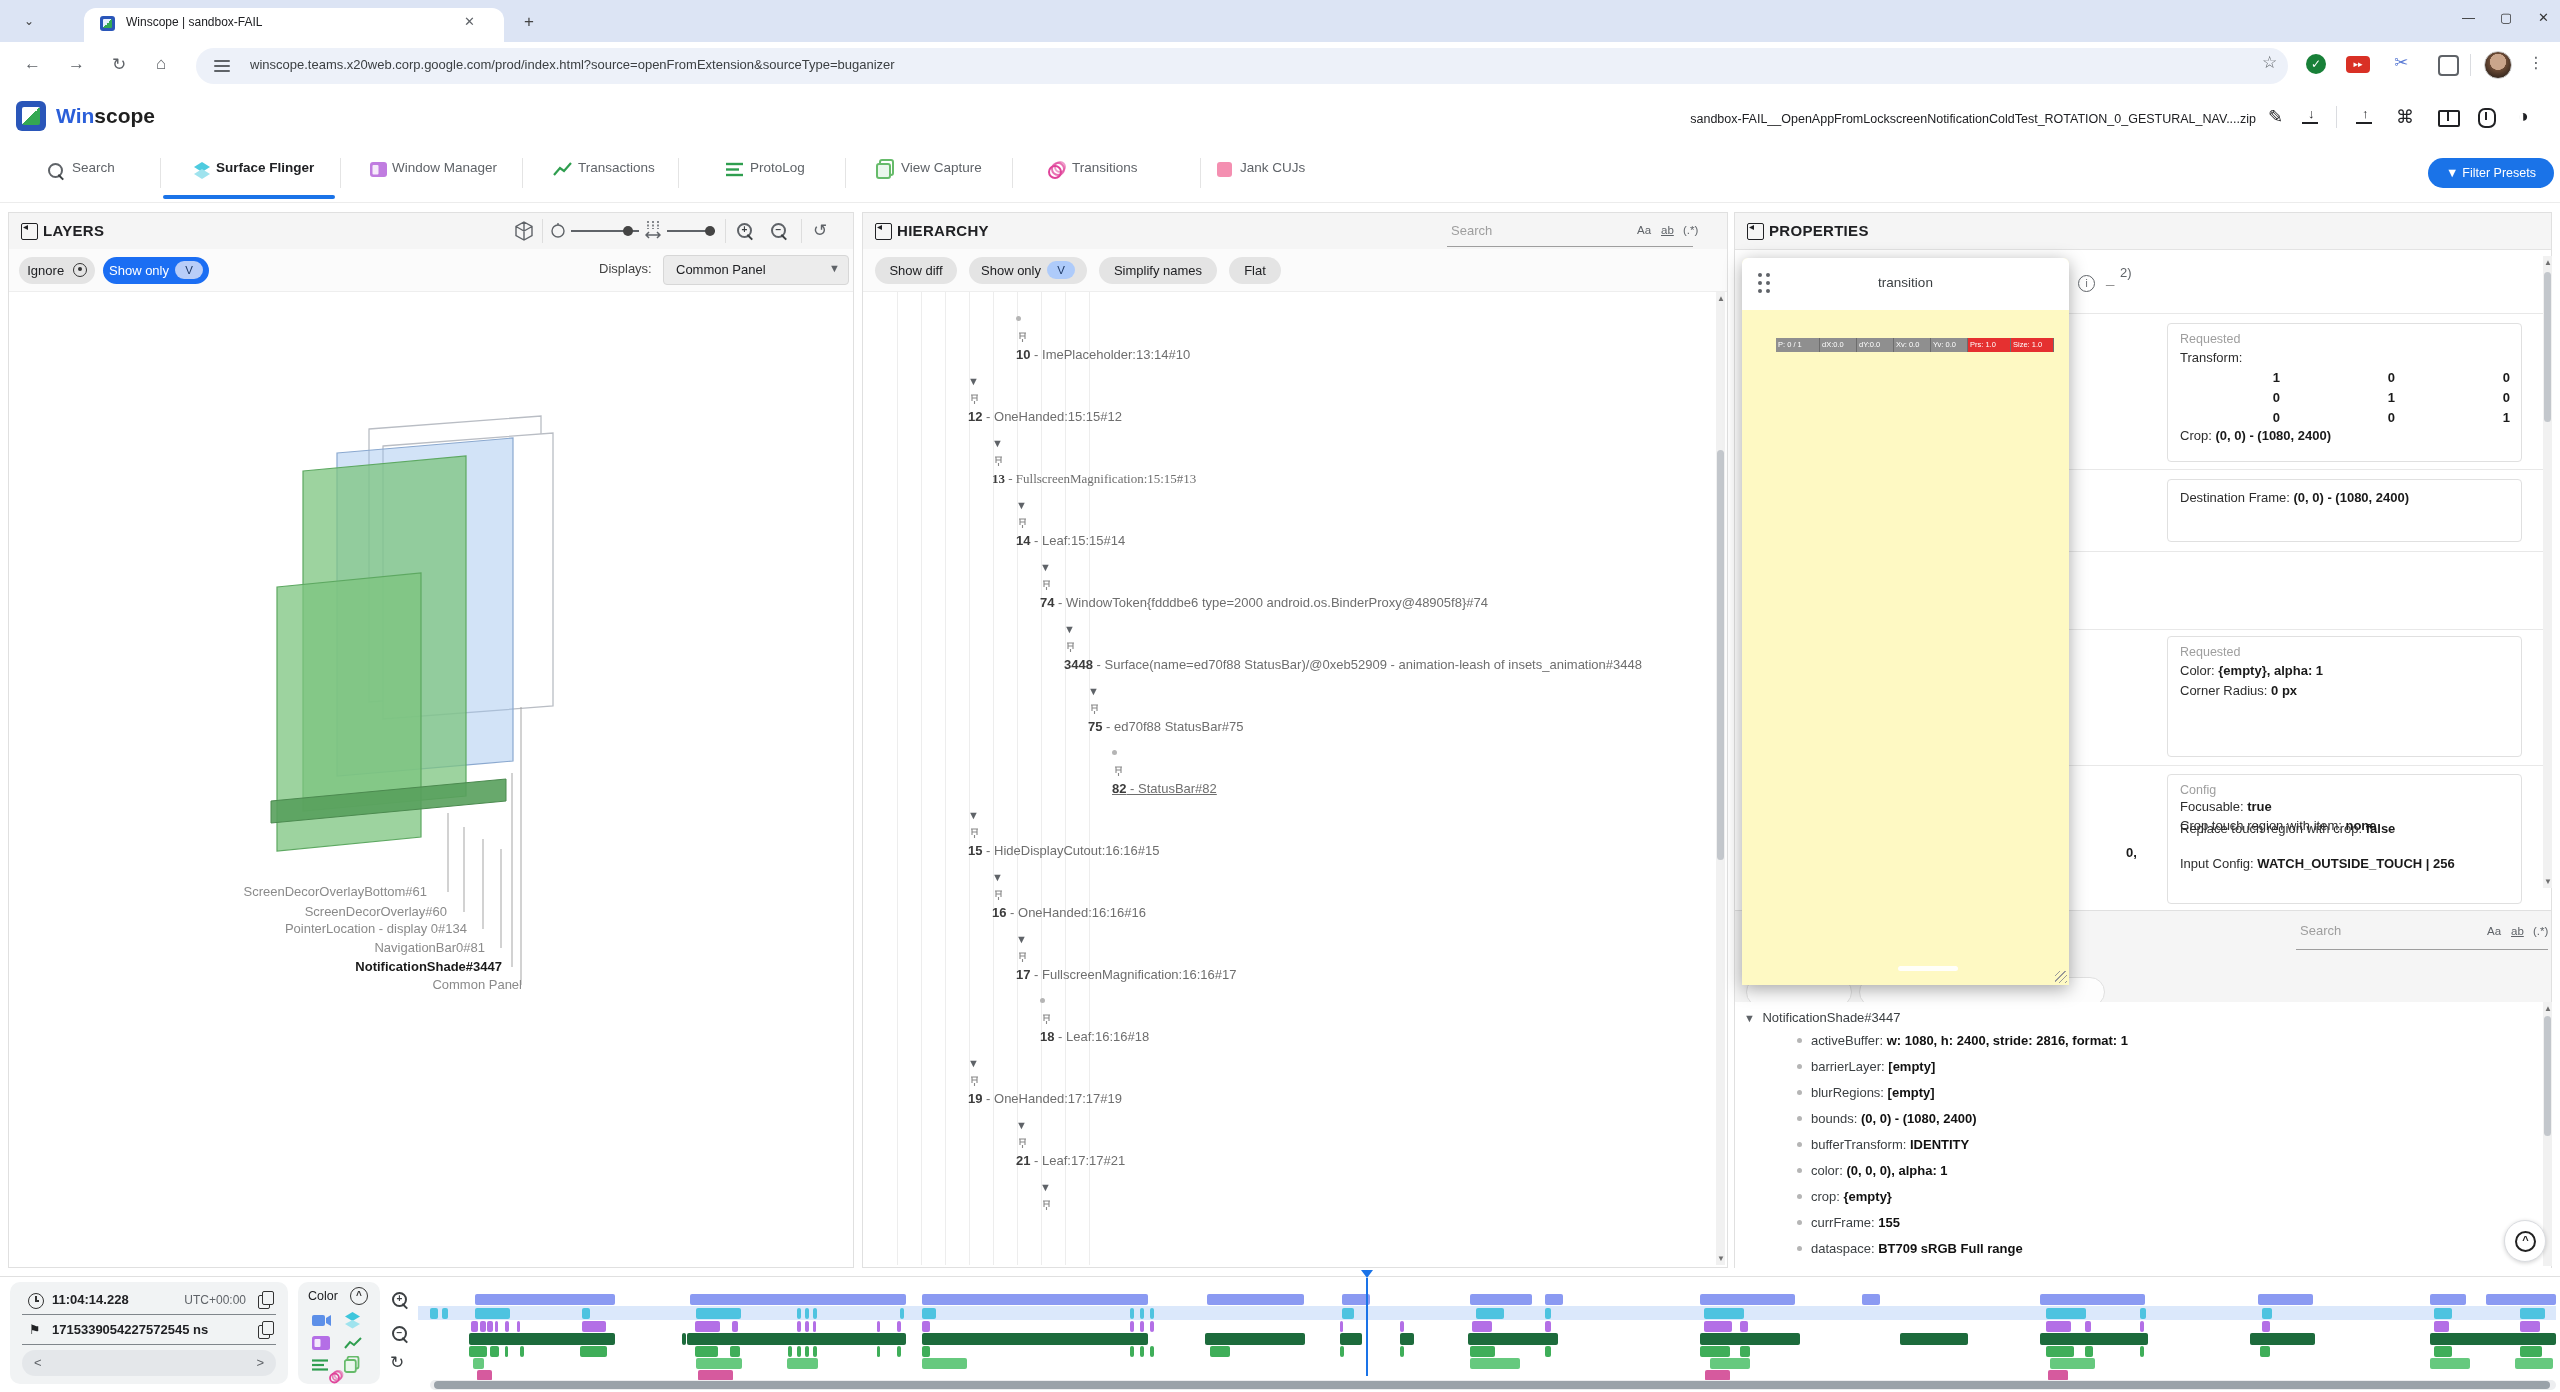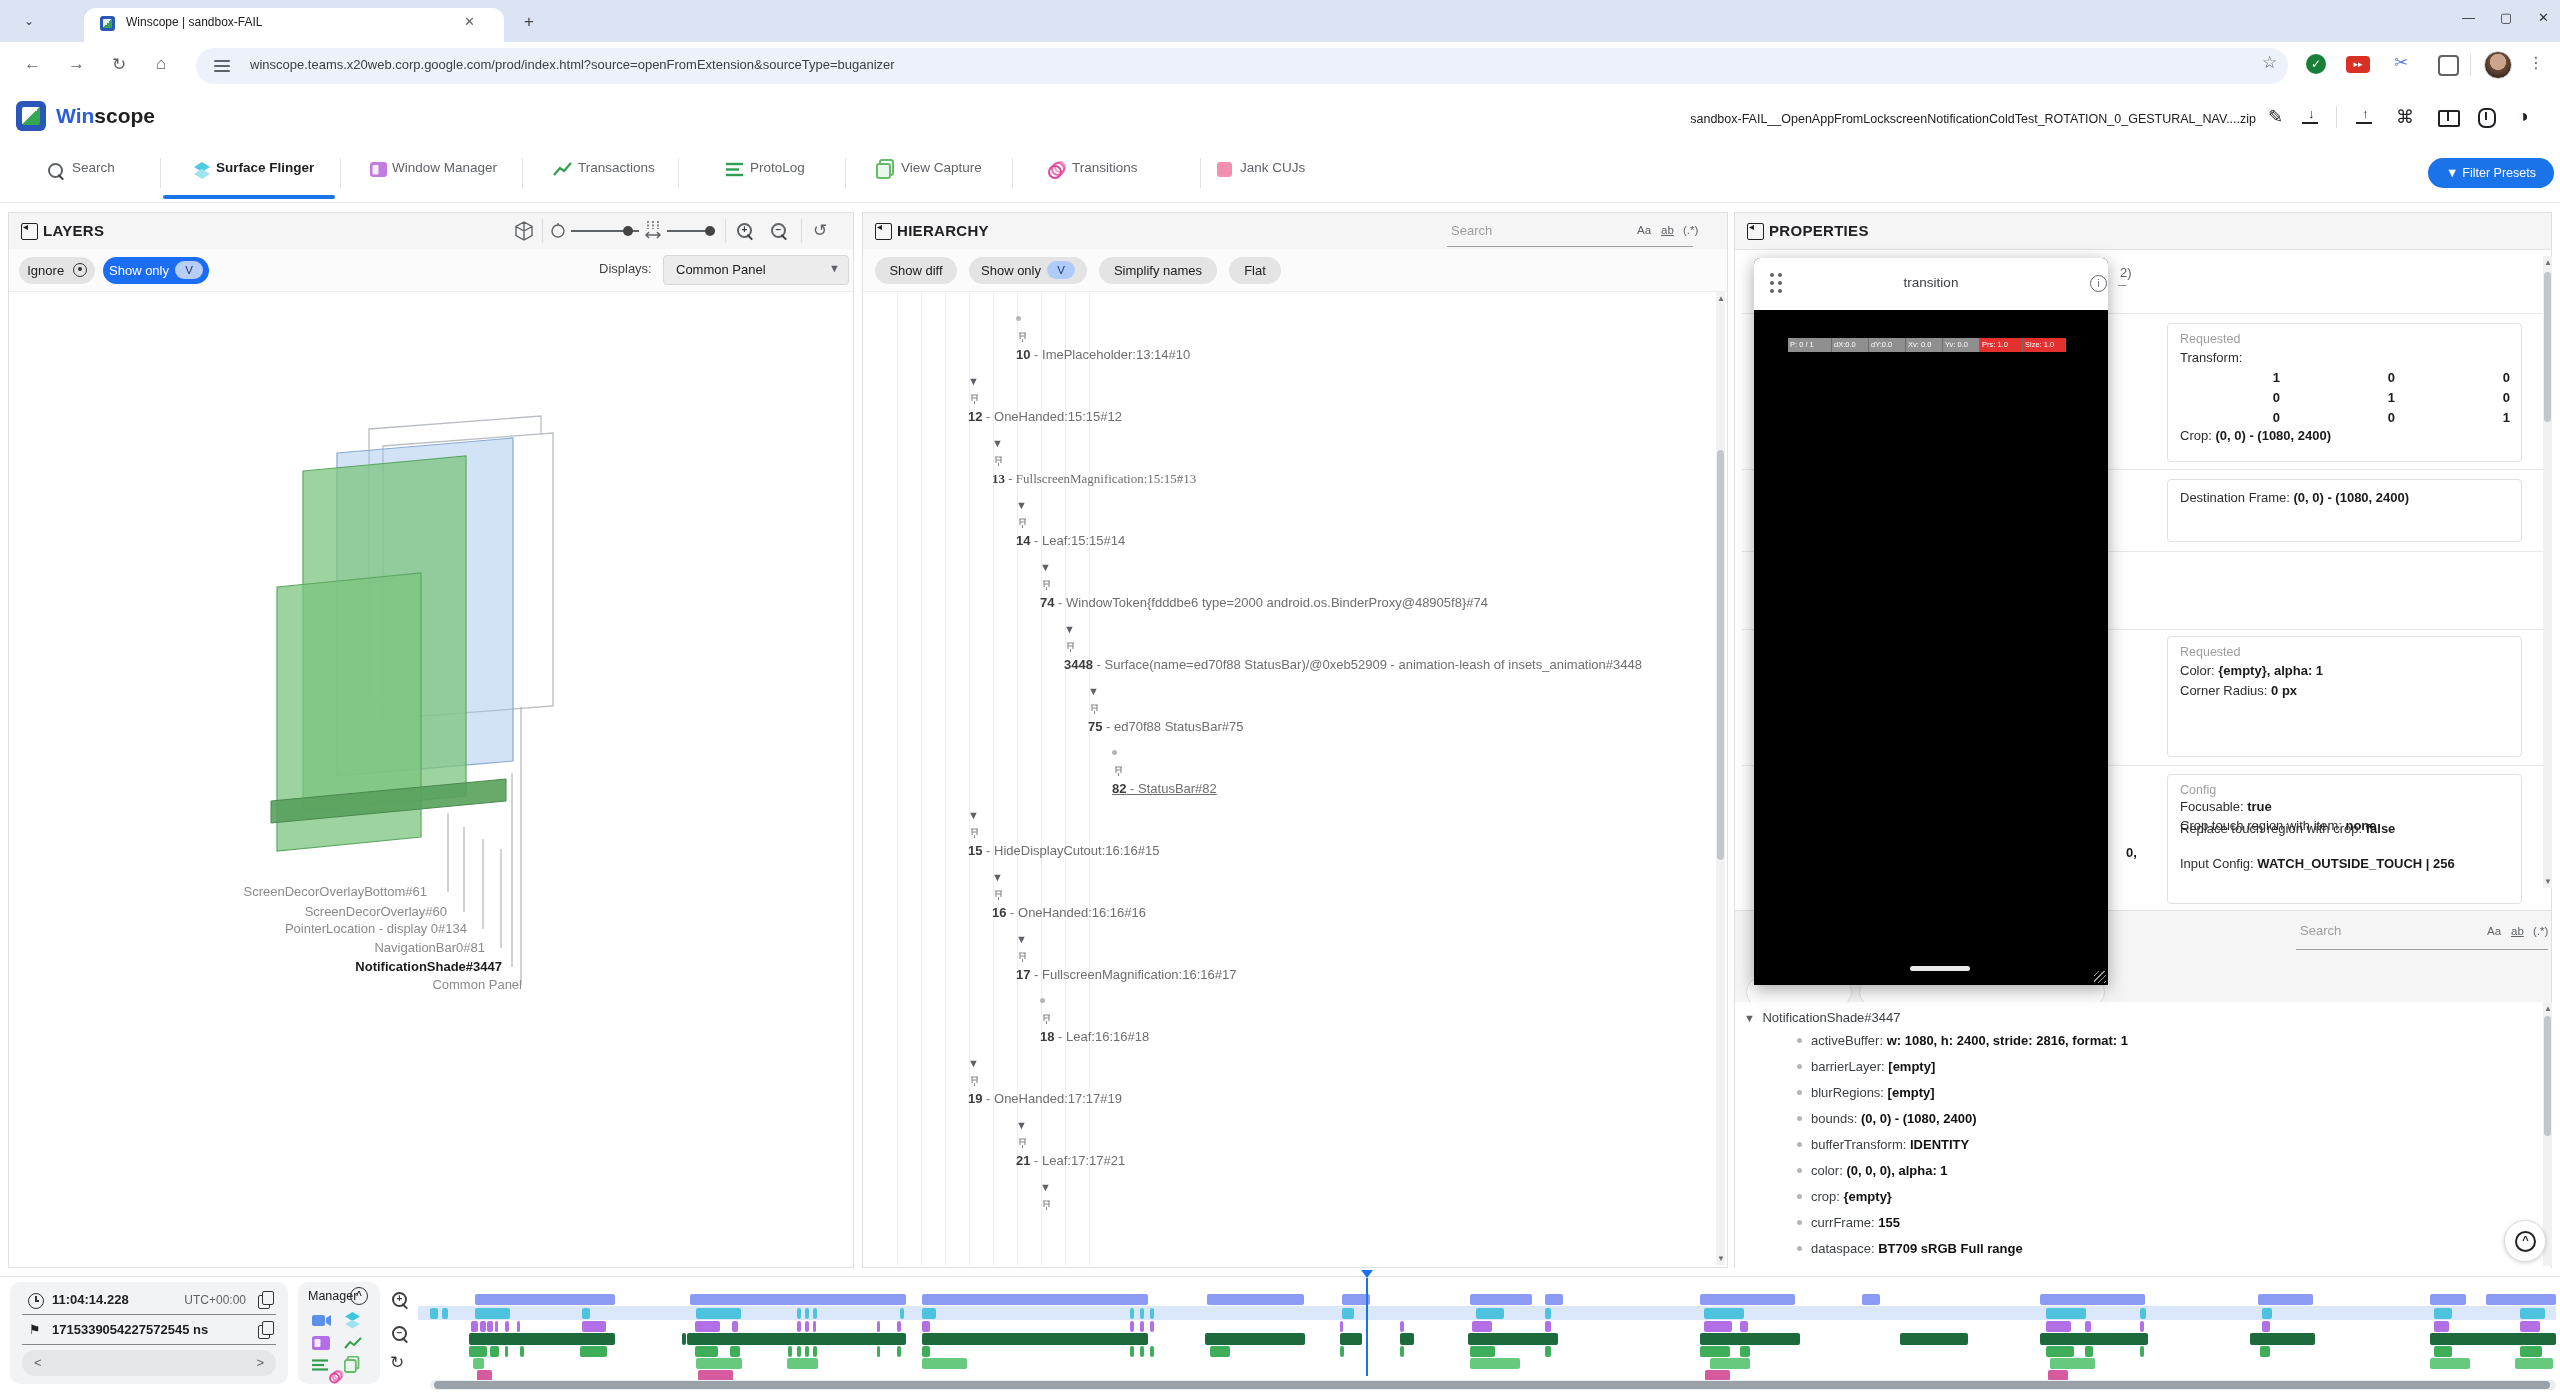--- a/index.html
+++ b/index.html
@@ -61,21 +61,21 @@
   .sthumb{position:absolute;left:1px;width:7px;background:#c3c7cc;border-radius:4px;}
   .sarr{position:absolute;font-size:8px;color:#707070;left:1px;}
   
   .card{position:absolute;border:1px solid #e0e0e0;border-radius:4px;background:#fff;}
   .cardlab{position:absolute;left:12px;top:8px;font-size:12.5px;color:#9e9e9e;}
   .cline{position:absolute;left:12px;font-size:13px;color:#2d2d2d;white-space:nowrap;}
   .cline b{color:#1a1a1a;}
   .hr{position:absolute;height:1px;background:#e8e8e8;}
   .mat{position:absolute;width:96px;text-align:right;font-size:13px;font-weight:700;color:#1a1a1a;}
   
-  #ovl{left:1742px;top:258px;width:354px;height:727px;box-shadow:0 4px 18px rgba(0,0,0,.35);border-radius:6px 6px 0 0;background:#000000;margin-left:12px;}
+  #ovl{left:1742px;top:258px;width:327px;height:727px;box-shadow:0 4px 18px rgba(0,0,0,.35);border-radius:6px 6px 0 0;background:#fef9c3;}
   #ovl .tbar{position:absolute;left:0;top:0;width:100%;height:52px;background:#fff;border-radius:6px 6px 0 0;}
   #ovl .ttl{position:absolute;left:0;right:0;top:17px;text-align:center;font-size:13.5px;color:#3c4043;}
   .dots{position:absolute;left:16px;top:15px;width:14px;height:22px;}
   .dots i{position:absolute;width:4px;height:4px;border-radius:50%;background:#5f6368;}
   .info-ic{position:absolute;left:336px;top:17px;width:15px;height:15px;border:1.5px solid #5f6368;border-radius:50%;color:#5f6368;font-size:10px;text-align:center;line-height:15px;}
   .min-ic{position:absolute;left:364px;top:12px;font-size:15px;font-weight:700;color:#444;}
   .tcell{position:absolute;top:80px;height:14px;color:#fff;font-size:7.5px;line-height:14px;padding-left:2px;box-sizing:border-box;border-right:1px solid #6d6d6d;overflow:hidden;}
   .homebar{position:absolute;left:156px;top:708px;width:60px;height:5px;border-radius:3px;background:#fff;opacity:.92;}
   .rsz{position:absolute;right:2px;bottom:2px;width:12px;height:12px;background:repeating-linear-gradient(135deg,transparent 0 3px,#9a9a9a 3px 4px);}
   
@@ -509,21 +509,21 @@
       <span style="position:absolute;left:7px;top:4px;font-size:13px;">⚑</span>
       <span style="position:absolute;left:30px;top:4px;font-weight:700;">1715339054227572545 ns</span>
       <span class="copyic" style="right:6px;top:7px;"></span>
     </div>
     <div class="tnav">
       <span style="position:absolute;left:12px;top:5px;">&lt;</span>
       <span style="position:absolute;right:12px;top:5px;">&gt;</span>
     </div>
   </div>
   <div class="abs tcard" style="left:298px;top:1282px;width:82px;height:102px;">
-    <span style="position:absolute;left:10px;top:7px;font-size:12.5px;color:#202124;">Manager</span>
+    <span style="position:absolute;left:10px;top:7px;font-size:12.5px;color:#202124;">Color</span>
     <span style="position:absolute;left:52px;top:5px;width:16px;height:16px;border:1.8px solid #333;border-radius:50%;font-size:10px;text-align:center;line-height:15px;color:#333;font-weight:700;">^</span>
     <svg style="position:absolute;left:14px;top:32px;" width="20" height="13">
         <rect x="0" y="1" width="13" height="11" rx="2" fill="#5c8fe8"></rect>
         <path d="M14 4 L19 1 V12 L14 9 Z" fill="#5c8fe8"></path>
       </svg>
     <svg style="position:absolute;left:46px;top:30px;" width="17" height="17">
         <path d="M8.5 0 L16 4.5 L8.5 9 L1 4.5 Z" fill="#3ec6dc"></path>
         <path d="M8.5 8 L16 12 L8.5 16.5 L1 12 Z" fill="#9fe3ee"></path>
       </svg>
     <svg style="position:absolute;left:14px;top:54px;" width="18" height="14">

